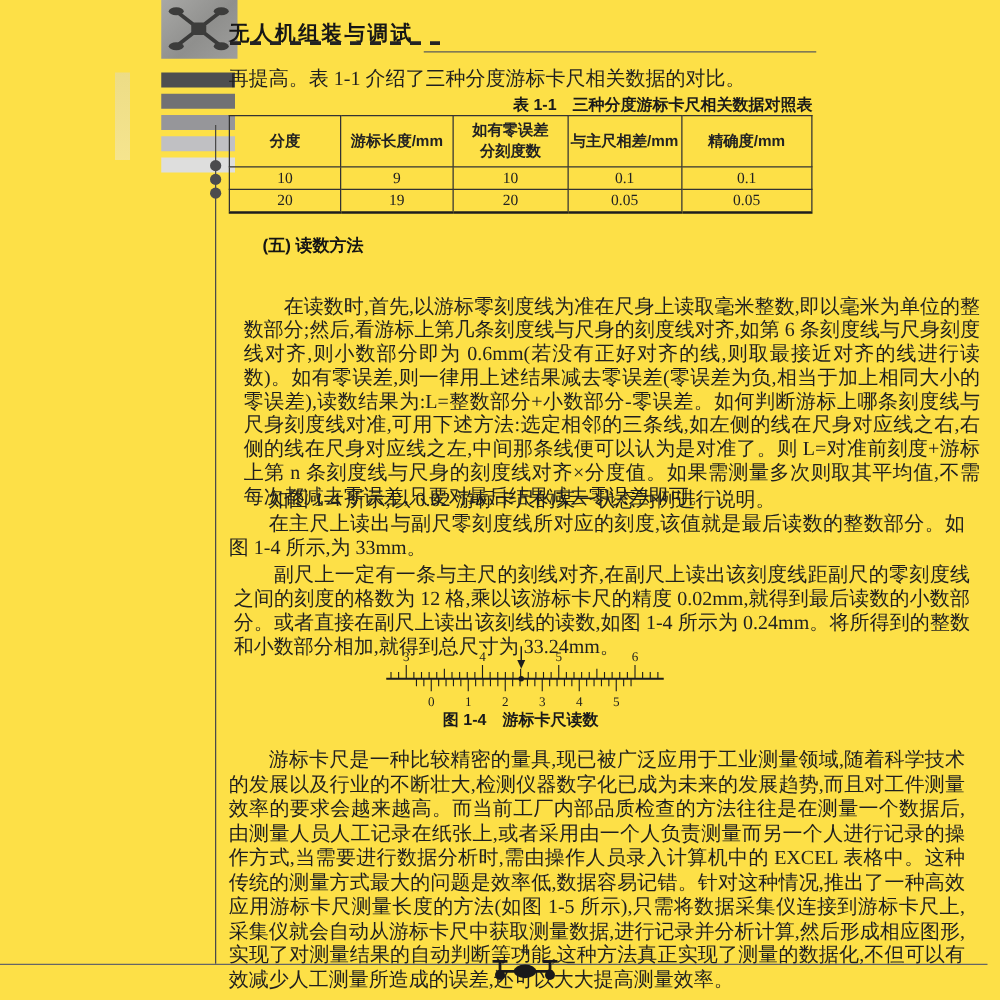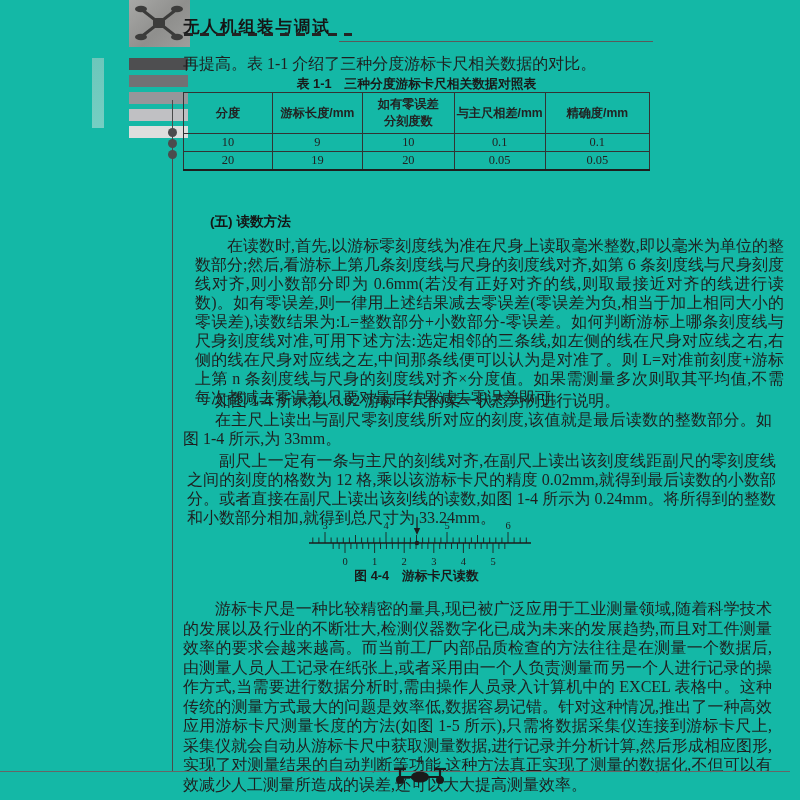--- a/index.html
+++ b/index.html
@@ -1,46 +1,46 @@
 <!DOCTYPE html>
 <html><head>
 <meta charset="utf-8">
 <style>
   html,body{margin:0;padding:0;}
-  .page{position:relative;width:800px;height:800px;background:#14b8a6;overflow:hidden;
+  .page{position:relative;width:800px;height:800px;background:#fde047;overflow:hidden;
         font-family:"Liberation Serif","DejaVu Serif",serif;color:#1f1f1f;}
   
   .photo{position:absolute;left:129px;top:0;width:61px;height:47px;
          background:linear-gradient(135deg,#a8a8a6,#8f8f8d 55%,#9e9e9c);}
   .bar{position:absolute;left:129px;width:59px;height:12px;}
   .page-title{position:absolute;left:183px;top:16px;font-family:"Liberation Sans","DejaVu Sans",sans-serif;
          font-size:16.5px;font-weight:600;letter-spacing:2px;color:#161616;}
   .dash-underline{position:absolute;left:184px;top:33px;width:168px;height:3px;
          background:repeating-linear-gradient(90deg,#242424 0 9px,transparent 9px 16px);}
   .head-rule{position:absolute;left:339px;top:41px;width:314px;height:1px;background:#5a5a5a;}
   .scan-smudge{position:absolute;left:92px;top:58px;width:12px;height:70px;opacity:.45;
          background:linear-gradient(#d8d8d4,#eceae6);}
   
   .left-border{position:absolute;left:172px;top:100px;width:1.3px;height:671px;background:#4a4a4a;}
   .dot{position:absolute;left:168px;width:9px;height:9px;border-radius:50%;background:#4b4b4d;}
   
   .txt{position:absolute;left:183px;width:589px;font-size:16px;line-height:19px;
        text-align:justify;color:#1f1f1f;}
   .indent{text-indent:2em;}
-  .tbl-caption{position:absolute;left:183px;top:76px;width:467px;text-align:center;
+  .tbl-caption{position:absolute;left:183px;top:76px;width:467px;text-align:right;
        font-family:"Liberation Sans","DejaVu Sans",sans-serif;font-size:12.8px;font-weight:700;color:#1a1a1a;}
   table.data{position:absolute;left:183px;top:92px;width:467px;border-collapse:collapse;
        table-layout:fixed;font-size:12.4px;}
   table.data th{font-family:"Liberation Sans","DejaVu Sans",sans-serif;font-weight:600;
        white-space:pre-line;font-size:12.2px;height:40px;}
   table.data th,table.data td{border:1px solid #333;text-align:center;padding:0;color:#222;}
   table.data td{height:17px;}
   table.data{border:1.6px solid #1e1e1e;padding-left:12px;}
   table.data tr:last-child td{border-bottom:2px solid #1e1e1e;}
-  .sec-heading{position:absolute;left:210px;top:213px;font-family:"Liberation Sans","DejaVu Sans",sans-serif;
+  .sec-heading{position:absolute;left:210px;top:188px;font-family:"Liberation Sans","DejaVu Sans",sans-serif;
        font-size:13.6px;font-weight:700;color:#141414;}
   .fig{position:absolute;left:303px;top:514px;width:235px;height:56px;}
   .fig-caption{position:absolute;left:183px;top:568px;width:467px;text-align:center;
        font-family:"Liberation Sans","DejaVu Sans",sans-serif;font-size:12.8px;font-weight:700;color:#1a1a1a;}
   .page-num{position:absolute;left:183px;top:752px;width:474px;text-align:center;font-size:13px;color:#222;}
   .footer-rule{position:absolute;left:0;top:771px;width:790px;height:1.2px;background:#666;}
   .footer-drone{position:absolute;left:392px;top:764px;width:56px;height:27px;}
 </style>
 </head>
 <body>
@@ -202,21 +202,21 @@
         <line x1="195.92" y1="29" x2="195.92" y2="35" stroke="#1d1d1d" stroke-width="0.9"></line>
         <line x1="201.84" y1="29" x2="201.84" y2="35" stroke="#1d1d1d" stroke-width="0.9"></line>
         <text x="42" y="51" text-anchor="middle" fill="#1d1d1d" font-size="10.5" font-family="&quot;Liberation Serif&quot;,&quot;DejaVu Serif&quot;,serif">0</text>
         <text x="71.6" y="51" text-anchor="middle" fill="#1d1d1d" font-size="10.5" font-family="&quot;Liberation Serif&quot;,&quot;DejaVu Serif&quot;,serif">1</text>
         <text x="101.2" y="51" text-anchor="middle" fill="#1d1d1d" font-size="10.5" font-family="&quot;Liberation Serif&quot;,&quot;DejaVu Serif&quot;,serif">2</text>
         <text x="130.8" y="51" text-anchor="middle" fill="#1d1d1d" font-size="10.5" font-family="&quot;Liberation Serif&quot;,&quot;DejaVu Serif&quot;,serif">3</text>
         <text x="160.4" y="51" text-anchor="middle" fill="#1d1d1d" font-size="10.5" font-family="&quot;Liberation Serif&quot;,&quot;DejaVu Serif&quot;,serif">4</text>
         <text x="190" y="51" text-anchor="middle" fill="#1d1d1d" font-size="10.5" font-family="&quot;Liberation Serif&quot;,&quot;DejaVu Serif&quot;,serif">5</text>
       </svg>
   </div>
-  <div class="fig-caption">图 4-4　游标卡尺读数</div>
+  <div class="fig-caption">图 1-4　游标卡尺读数</div>
 
   <p class="txt indent" style="top:599px;line-height:19.5px;margin:0">游标卡尺是一种比较精密的量具,现已被广泛应用于工业测量领域,随着科学技术的发展以及行业的不断壮大,检测仪器数字化已成为未来的发展趋势,而且对工件测量效率的要求会越来越高。而当前工厂内部品质检查的方法往往是在测量一个数据后,由测量人员人工记录在纸张上,或者采用由一个人负责测量而另一个人进行记录的操作方式,当需要进行数据分析时,需由操作人员录入计算机中的 EXCEL 表格中。这种传统的测量方式最大的问题是效率低,数据容易记错。针对这种情况,推出了一种高效应用游标卡尺测量长度的方法(如图 1-5 所示),只需将数据采集仪连接到游标卡尺上,采集仪就会自动从游标卡尺中获取测量数据,进行记录并分析计算,然后形成相应图形,实现了对测量结果的自动判断等功能,这种方法真正实现了测量的数据化,不但可以有效减少人工测量所造成的误差,还可以大大提高测量效率。</p>
 
   <div class="page-num">4</div>
   <div class="footer-rule"></div>
   <div class="footer-drone">
     <svg width="56" height="27" viewBox="0 0 56 27">
       <g stroke="#1a1a1a" stroke-width="2.2" fill="none">
         <line x1="2" y1="5" x2="14" y2="5"></line>
           <line x1="42" y1="5" x2="54" y2="5"></line>

